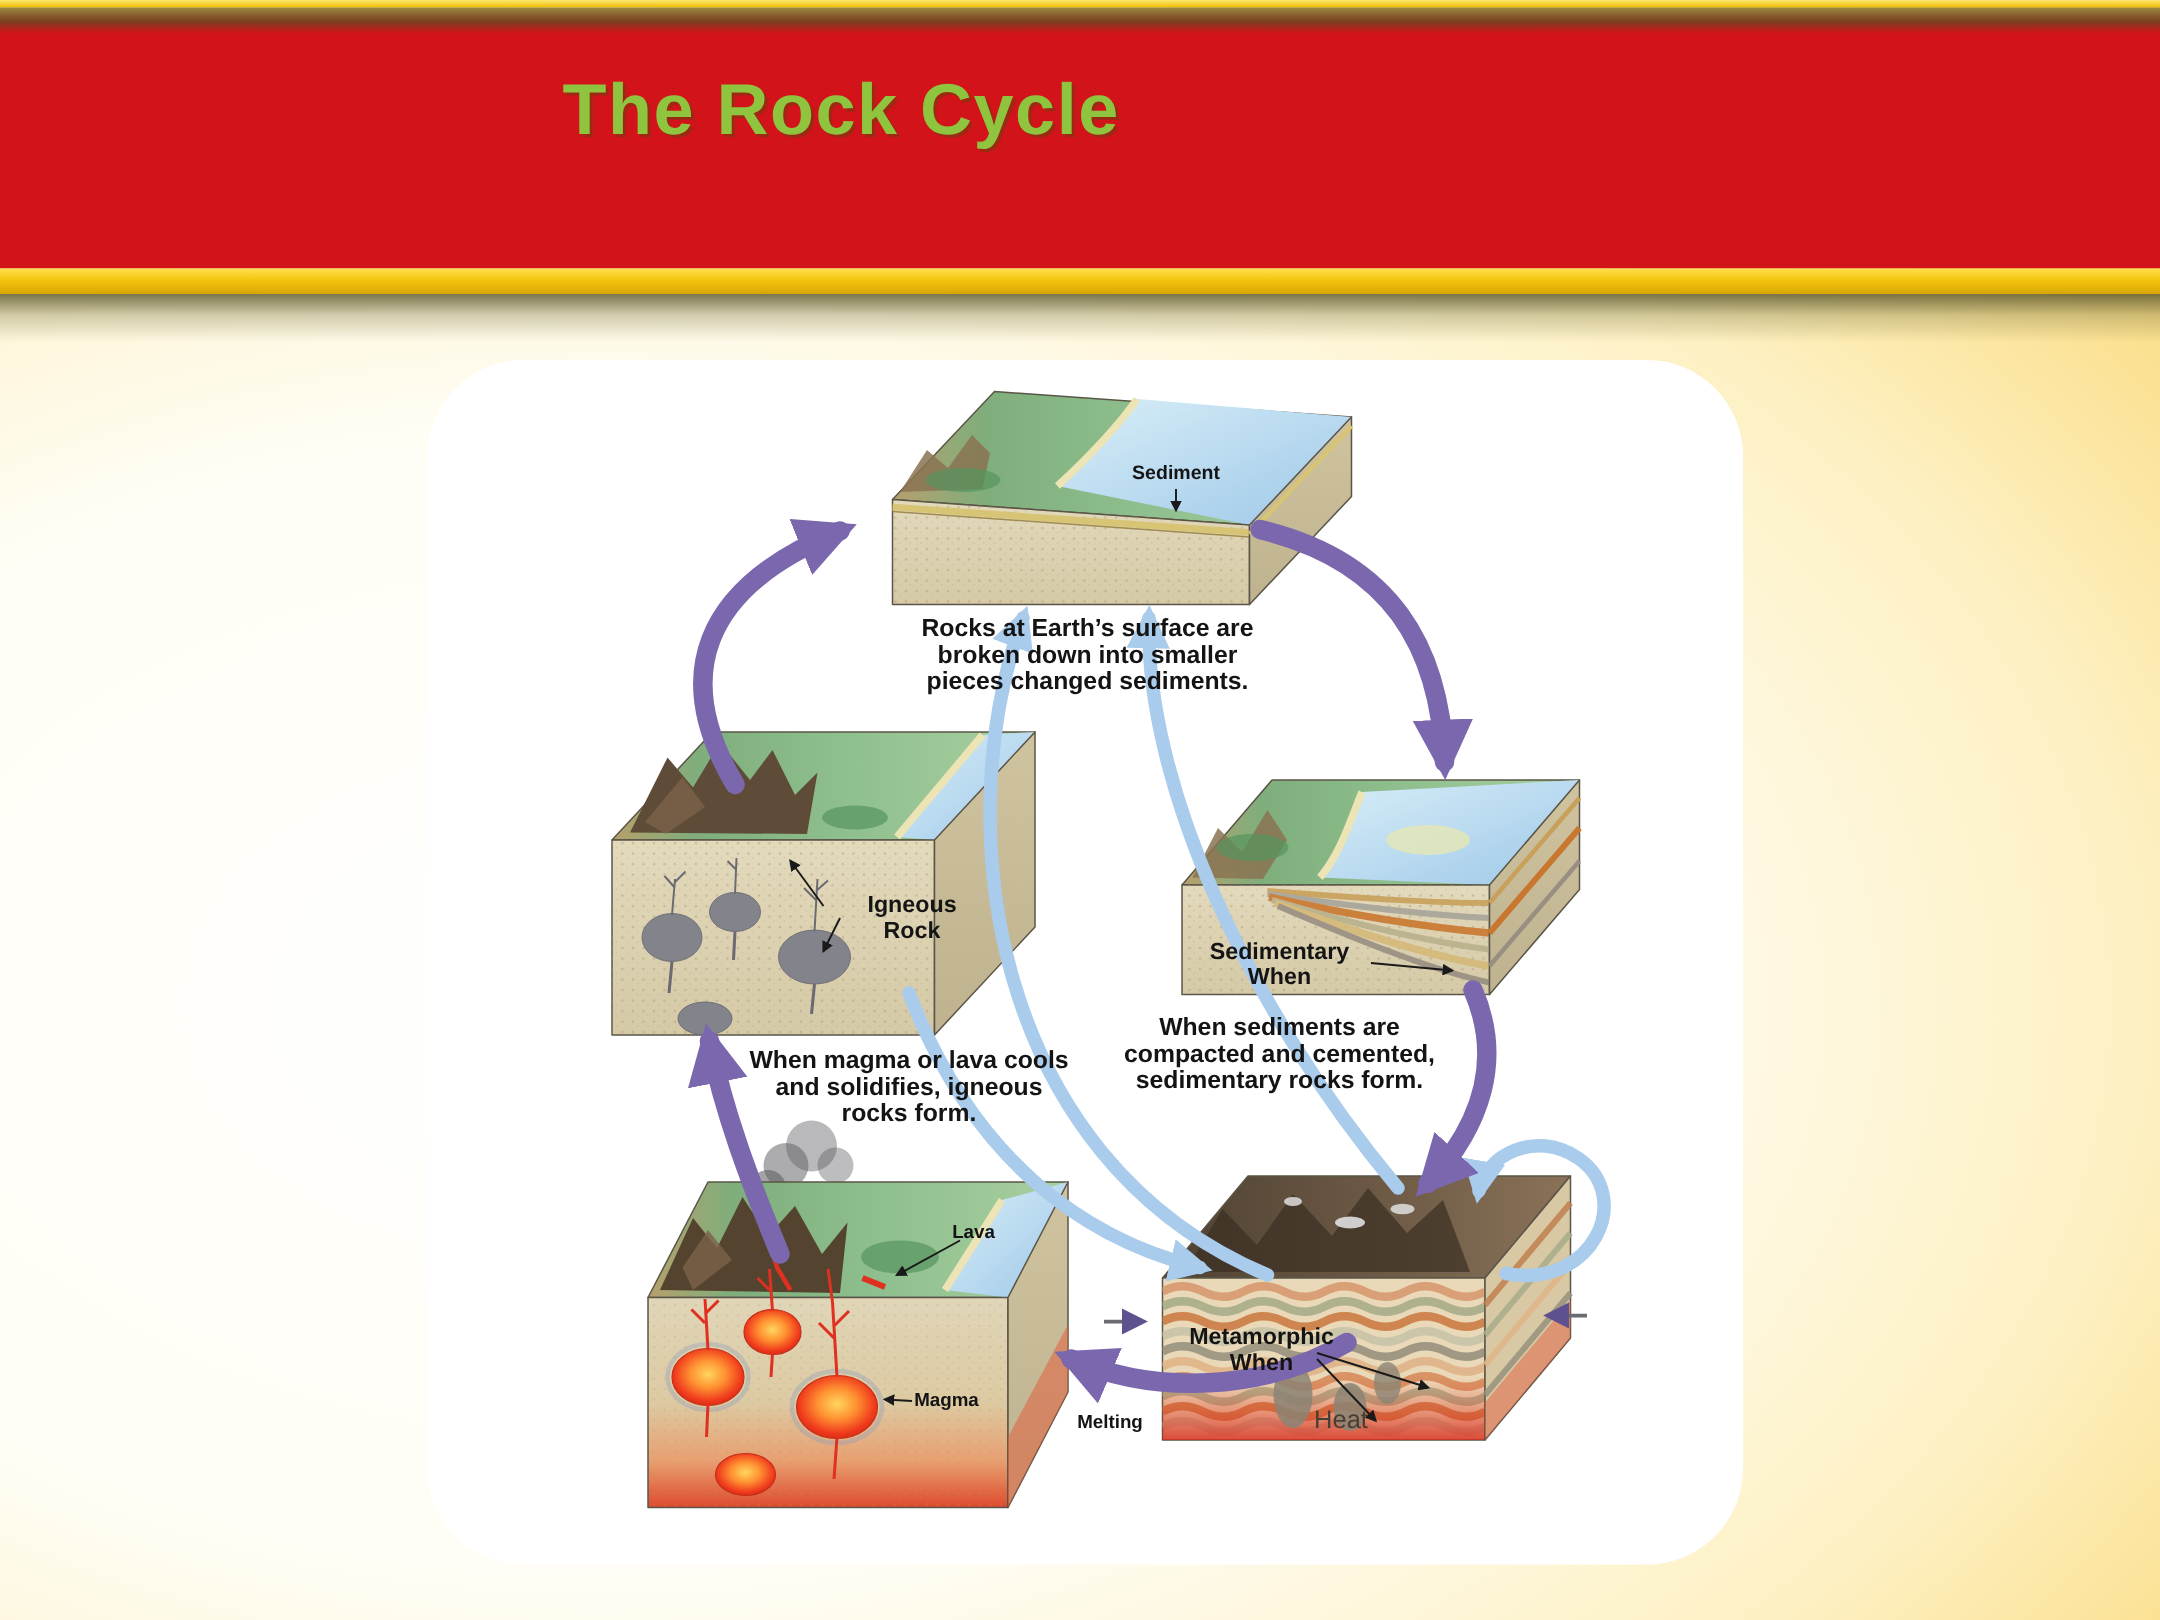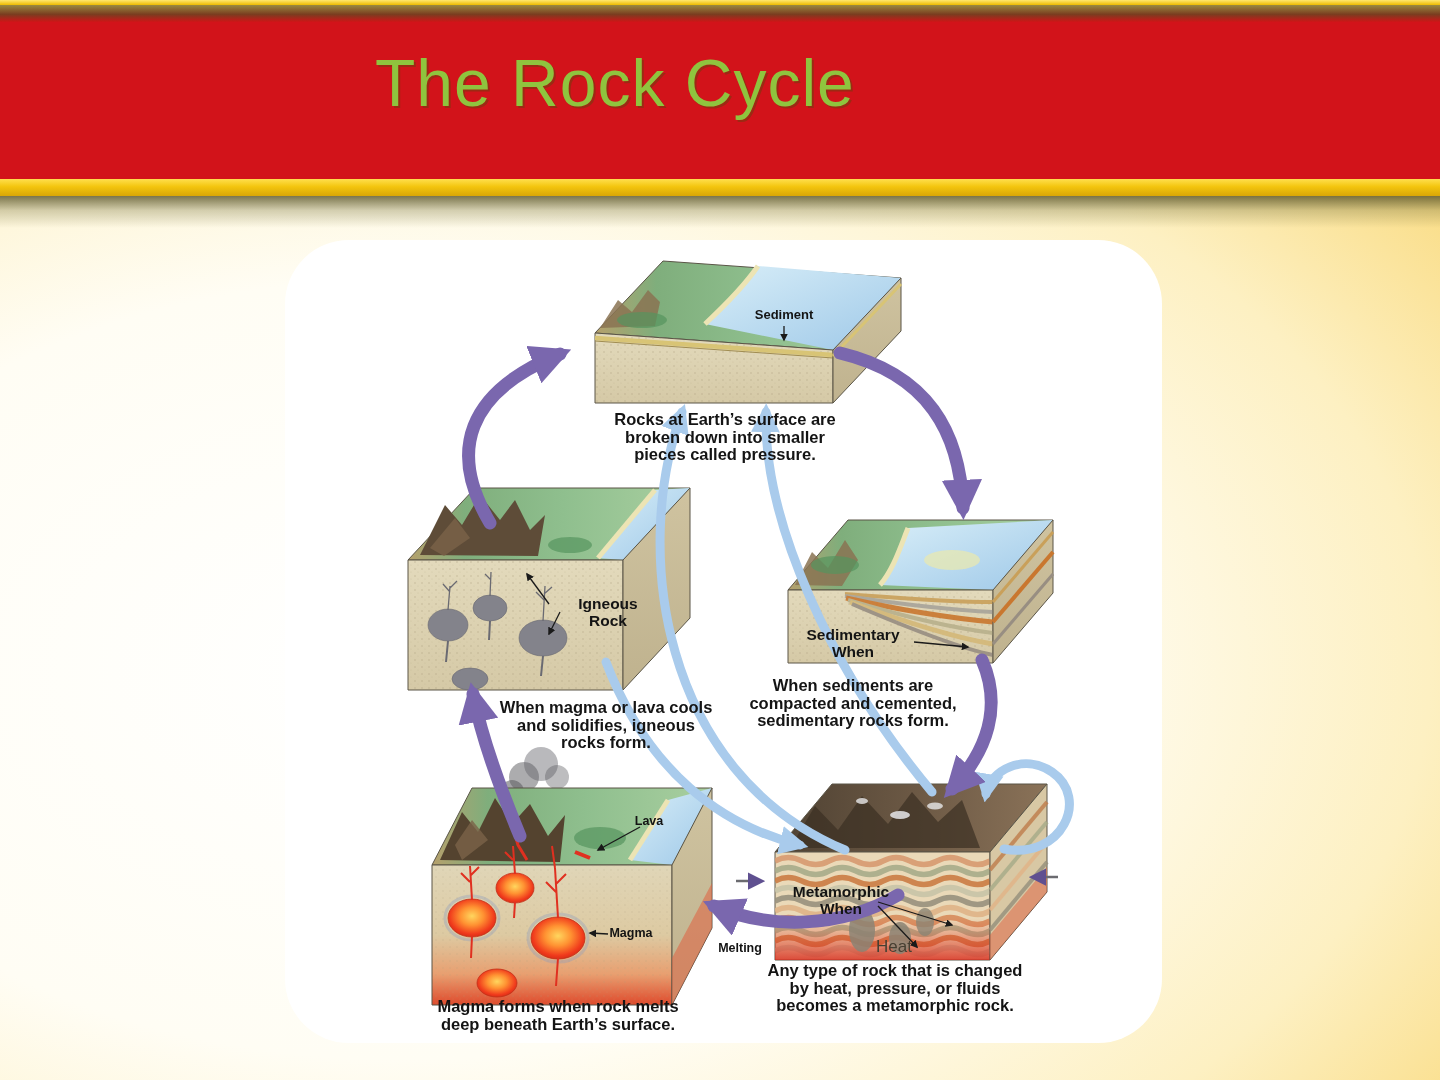--- a/index.html
+++ b/index.html
@@ -11,21 +11,21 @@
   }
   .hdr { position:absolute; left:0; right:0; }
   .stripe-a { top:0; height:5px; background:linear-gradient(#ffe870,#edba00); }
   .band-dark { top:5px; height:17px; background:linear-gradient(to bottom,#9a8a40,#7a3d20 55%,#cf1517); }
   .banner { top:22px; height:157px; background:#d2131a; }
   .stripe-b { top:179px; height:17px; background:linear-gradient(#ffdf4d,#f3c50e 45%,#d9a606); }
   .shadow-b { top:196px; height:32px;
     background:linear-gradient(to bottom, rgba(90,85,40,.8), rgba(120,115,60,.32) 45%, rgba(160,150,80,0)); }
   .title {
     position:absolute; left:375px; top:50px; z-index:5;
-    font-size:66px; font-weight:normal; letter-spacing:1px; line-height:1;
+    font-size:48px; font-weight:bold; letter-spacing:1px; line-height:1;
     color:#8fc43e; text-shadow:2px 2px 0 rgba(90,70,10,.45);
   }
   .panel { position:absolute; left:285px; top:240px; width:877px; height:803px;
     background:#ffffff; border-radius:64px; z-index:1; }
   .art { position:absolute; left:0; top:0; width:1440px; height:1080px; z-index:2; }
   .t { position:absolute; z-index:3; transform:translateX(-50%);
        white-space:pre-line; text-align:center; color:#141414; }
   .caption { font-size:16.5px; font-weight:bold; line-height:17.5px; }
   .block-label { font-size:15.5px; font-weight:bold; line-height:16.5px; }
   .small-label { font-size:12.5px; font-weight:bold; line-height:13px; }
@@ -260,40 +260,35 @@
       <path d="M640,827 L598,850" marker-end="url(#ah-black)"></path>
       <path d="M608,934 L590,933" marker-end="url(#ah-black)"></path>
       <path d="M878,906 L917,947" marker-end="url(#ah-black)"></path>
       <path d="M878,902 L952,925" marker-end="url(#ah-black)"></path>
     </g>
   </svg>
 
   <div class="t small-label" style="left:784px;top:308px;font-size:13px">Sediment</div>
   <div class="t caption" style="left:725px;top:411px">Rocks at Earth’s surface are
 broken down into smaller
-pieces called pressure.</div>
+pieces changed sediments.</div>
 
   <div class="t block-label" style="left:608px;top:596px">Igneous
 Rock</div>
   <div class="t caption" style="left:606px;top:699px">When magma or lava cools
 and solidifies, igneous
 rocks form.</div>
 
   <div class="t block-label" style="left:853px;top:627px">Sedimentary
 When</div>
   <div class="t caption" style="left:853px;top:677px">When sediments are
 compacted and cemented,
 sedimentary rocks form.</div>
 
   <div class="t small-label" style="left:649px;top:815px">Lava</div>
   <div class="t small-label" style="left:631px;top:927px">Magma</div>
-  <div class="t caption" style="left:558px;top:998px">Magma forms when rock melts
-deep beneath Earth’s surface.</div>
 
   <div class="t block-label" style="left:841px;top:884px">Metamorphic
 When</div>
   <div class="t plain-label" style="left:894px;top:940px">Heat</div>
-  <div class="t caption" style="left:895px;top:962px">Any type of rock that is changed
-by heat, pressure, or fluids
-becomes a metamorphic rock.</div>
 
   <div class="t small-label" style="left:740px;top:942px">Melting</div>
 </div>
 
 </body></html>

